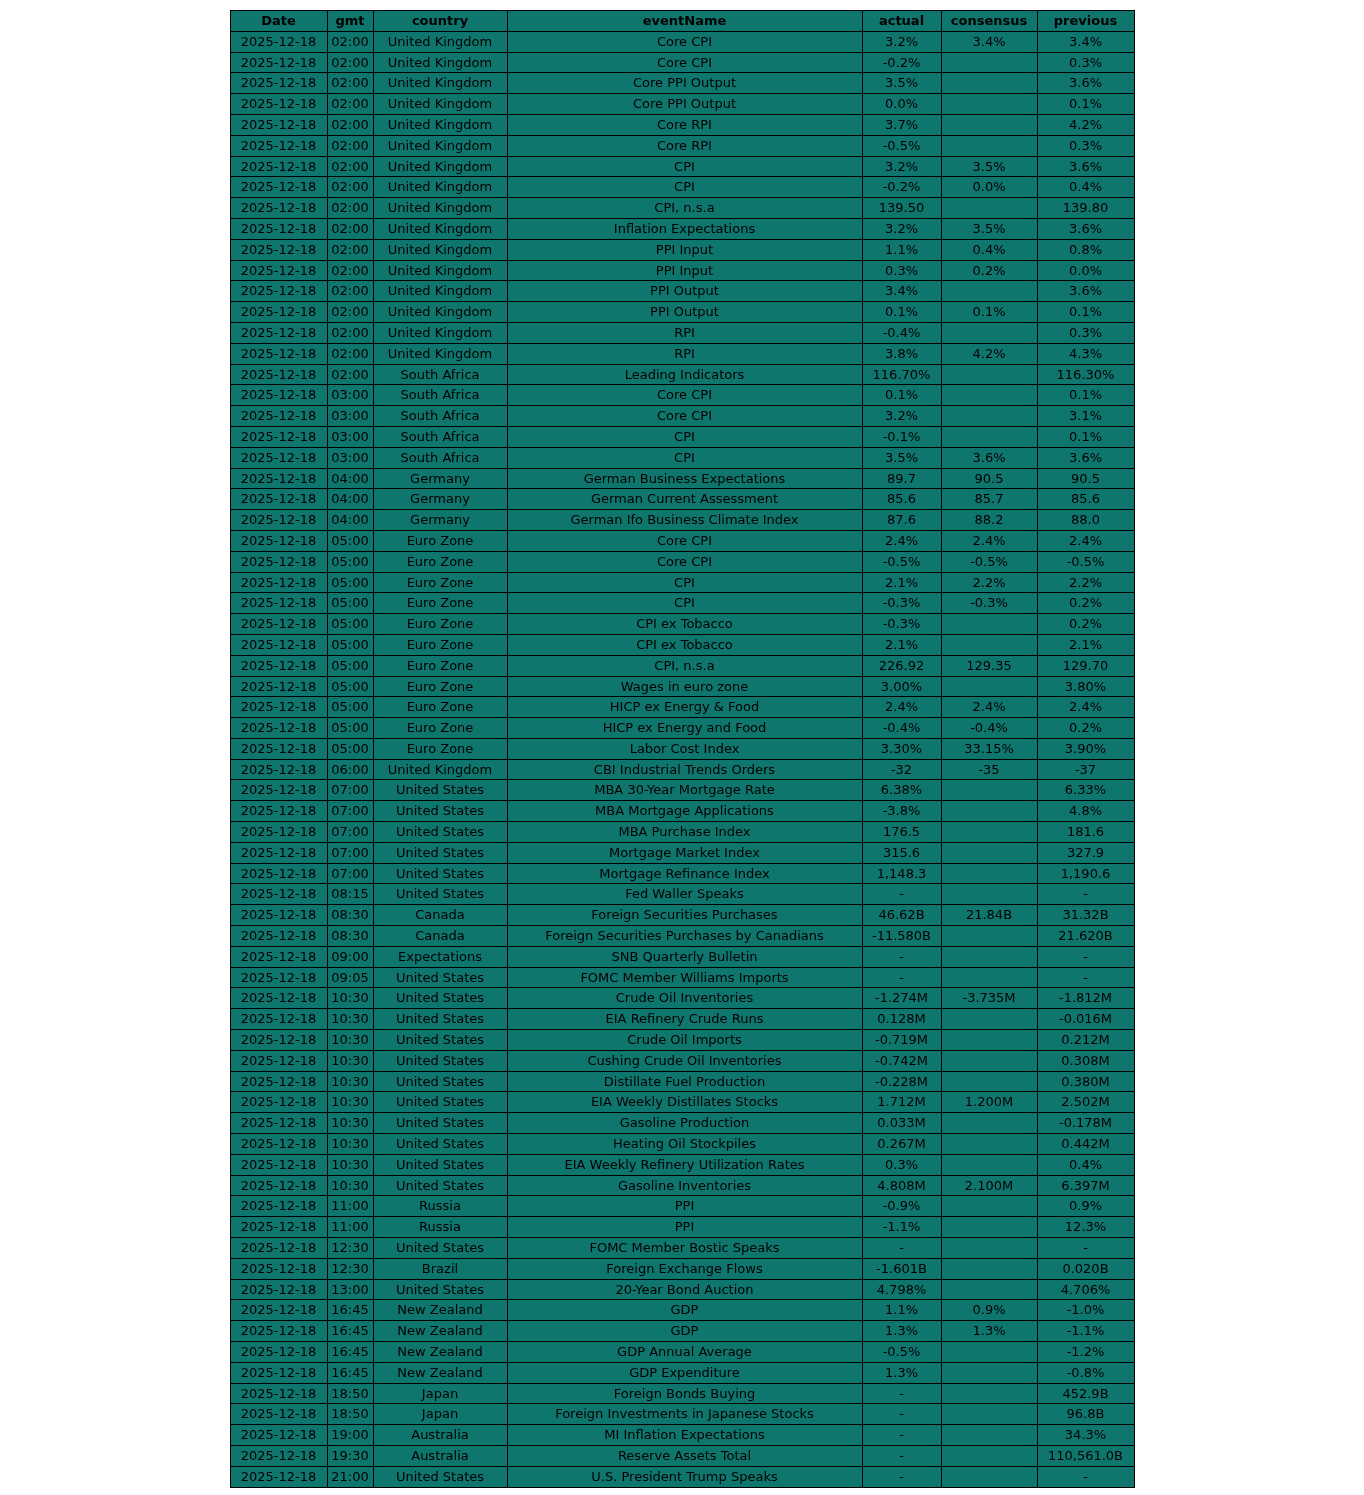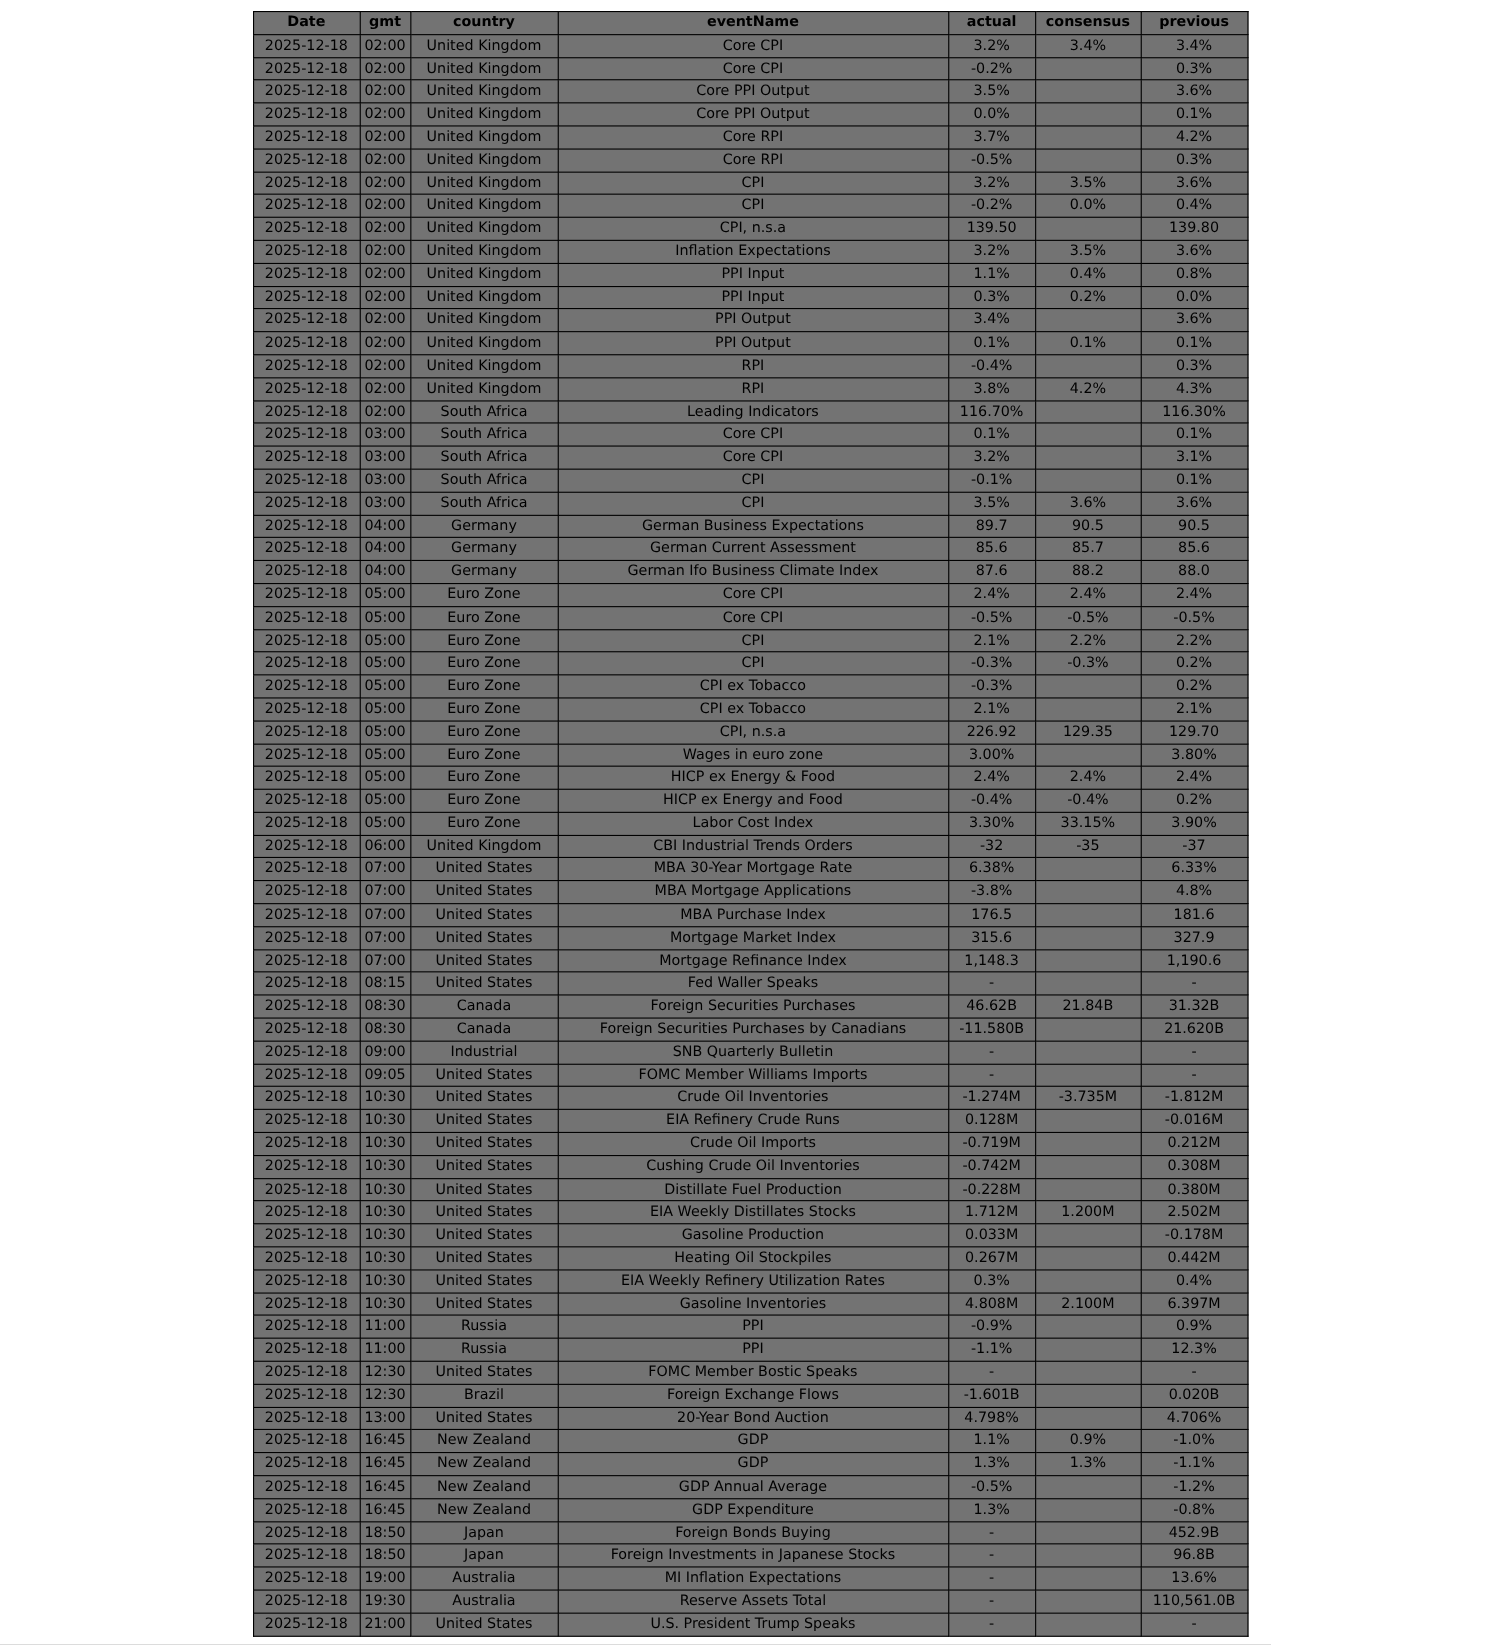--- a/index.html
+++ b/index.html
@@ -11,21 +11,21 @@
     width: 1364px;
     height: 1495px;
     font-family: "DejaVu Sans", sans-serif;
     color: #000000;
   }
   table.calendar {
     border-collapse: collapse;
     table-layout: fixed;
     margin: 10px auto 0 auto;
     width: 904px;
-    background: #737373;
+    background: #0f766e;
   }
   table.calendar col.c-date      { width: 97px; }
   table.calendar col.c-gmt       { width: 46px; }
   table.calendar col.c-country   { width: 134px; }
   table.calendar col.c-event     { width: 355px; }
   table.calendar col.c-actual    { width: 79px; }
   table.calendar col.c-consensus { width: 96px; }
   table.calendar col.c-previous  { width: 97px; }
   table.calendar th,
   table.calendar td {
@@ -460,21 +460,21 @@
         <td>08:30</td>
         <td>Canada</td>
         <td>Foreign Securities Purchases by Canadians</td>
         <td>-11.580B</td>
         <td></td>
         <td>21.620B</td>
       </tr>
       <tr>
         <td>2025-12-18</td>
         <td>09:00</td>
-        <td>Industrial</td>
+        <td>Expectations</td>
         <td>SNB Quarterly Bulletin</td>
         <td>-</td>
         <td></td>
         <td>-</td>
       </tr>
       <tr>
         <td>2025-12-18</td>
         <td>09:05</td>
         <td>United States</td>
         <td>FOMC Member Williams Imports</td>
@@ -671,21 +671,21 @@
         <td></td>
         <td>96.8B</td>
       </tr>
       <tr>
         <td>2025-12-18</td>
         <td>19:00</td>
         <td>Australia</td>
         <td>MI Inflation Expectations</td>
         <td>-</td>
         <td></td>
-        <td>13.6%</td>
+        <td>34.3%</td>
       </tr>
       <tr>
         <td>2025-12-18</td>
         <td>19:30</td>
         <td>Australia</td>
         <td>Reserve Assets Total</td>
         <td>-</td>
         <td></td>
         <td>110,561.0B</td>
       </tr>

